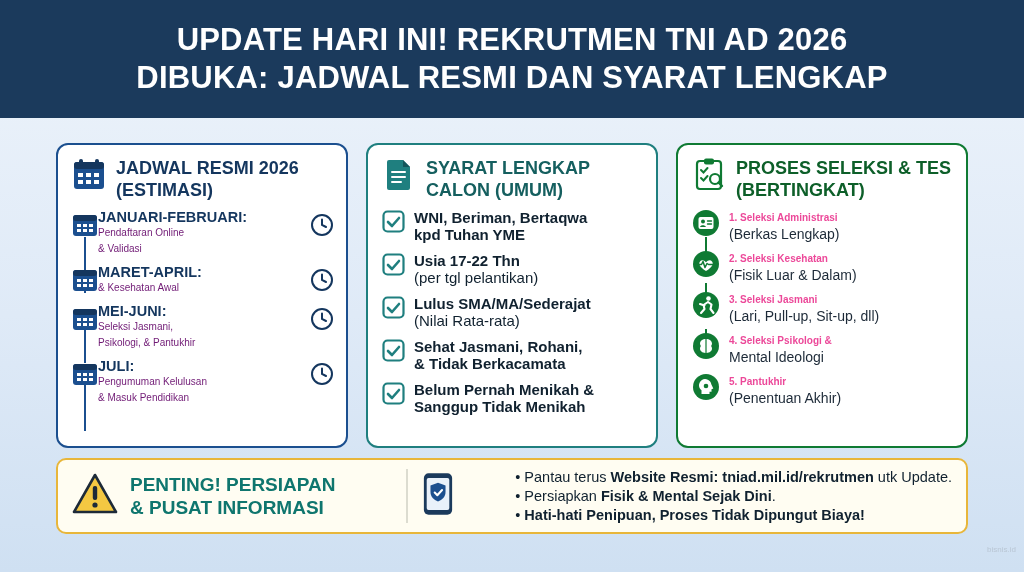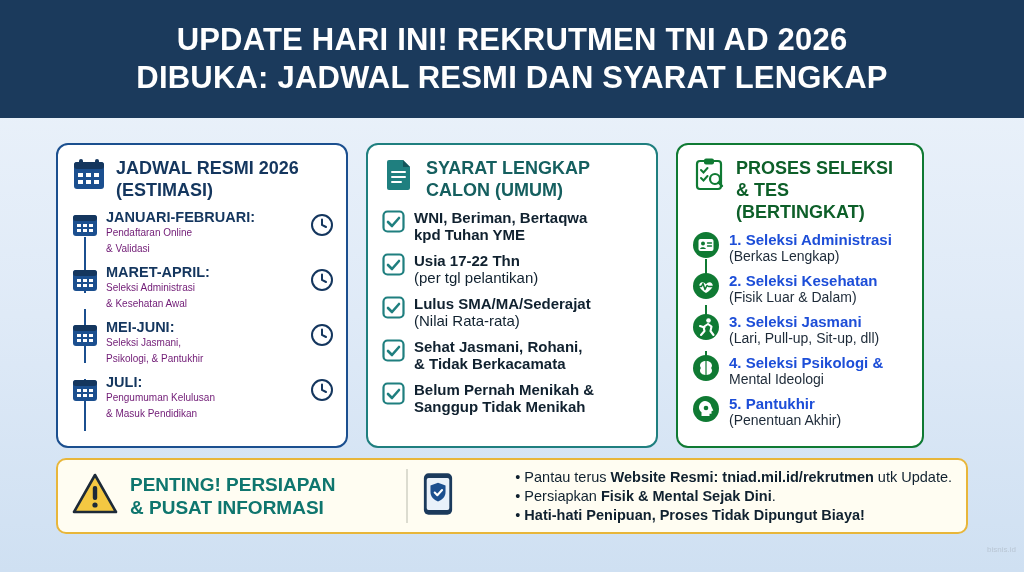--- a/index.html
+++ b/index.html
@@ -53,21 +53,21 @@
   }
   .card {
     background: #ffffff;
     border-radius: 12px;
     box-sizing: border-box;
     padding: 12px 12px 10px 14px;
     position: relative;
   }
   .card-blue { border: 2px solid #1b4f8f; width: 292px; }
   .card-teal { border: 2px solid #1f7f7f; width: 292px; }
-  .card-green { border: 2px solid #0f7a33; width: 248px; }
+  .card-green { border: 2px solid #0f7a33; width: 292px; }
 
   .card-head {
     display: flex;
     align-items: flex-start;
     gap: 10px;
     margin-bottom: 8px;
   }
   .card-head .ttl {
     font-size: 18px;
     font-weight: bold;
@@ -76,21 +76,20 @@
   .ttl-blue { color: #14365e; }
   .ttl-teal { color: #155f5f; }
   .ttl-green { color: #0d5f29; }
 
   .hicon { flex: 0 0 auto; width: 34px; height: 34px; }
 
   
   .sched-item {
     display: flex;
     align-items: flex-start;
-    gap: 8px;
     margin-bottom: 7px;
     position: relative;
   }
   .sched-ico { flex: 0 0 auto; width: 26px; height: 26px; margin-top: 2px; }
   .sched-txt { flex: 1 1 auto; line-height: 16px; }
   .sched-txt .t1 {
     font-size: 14.5px;
     font-weight: bold;
     color: #14365e;
     display: block;
@@ -128,23 +127,23 @@
   .proc-item {
     display: flex;
     align-items: flex-start;
     gap: 9px;
     margin-bottom: 7px;
     position: relative;
   }
   .proc-ico { flex: 0 0 auto; width: 28px; height: 28px; }
   .proc-txt { line-height: 17px; }
   .proc-txt .p1 {
-    font-size: 15px;
+    font-size: 10px;
     font-weight: bold;
-    color: #1d4ed8;
+    color: #ec4899;
     display: block;
   }
   .proc-txt .p2 {
     font-size: 14px;
     color: #1d2a38;
     display: block;
   }
   .proc-connector {
     position: absolute;
     left: 13px;
@@ -289,21 +288,20 @@
                   <rect x="11" y="13" width="4" height="3"></rect>
                 <rect x="17" y="13" width="4" height="3"></rect>
                 <rect x="5" y="18" width="4" height="3"></rect>
                   <rect x="11" y="18" width="4" height="3"></rect>
                 <rect x="17" y="18" width="4" height="3"></rect>
               </g>
             </svg>
           </span>
           <span class="sched-txt">
             <span class="t1">MARET-APRIL:</span>
-            <span class="t2">Seleksi Administrasi</span>
             <span class="t2">&amp; Kesehatan Awal</span>
           </span>
           <span class="clock">
             <svg viewBox="0 0 24 24" width="24" height="24">
               <circle cx="12" cy="12" r="10" fill="#ffffff" stroke="#14365e" stroke-width="2"></circle>
               <path d="M12 6.5 V12 L16 14" stroke="#14365e" stroke-width="2" fill="none" stroke-linecap="round"></path>
             </svg>
           </span>
         </div>
 

